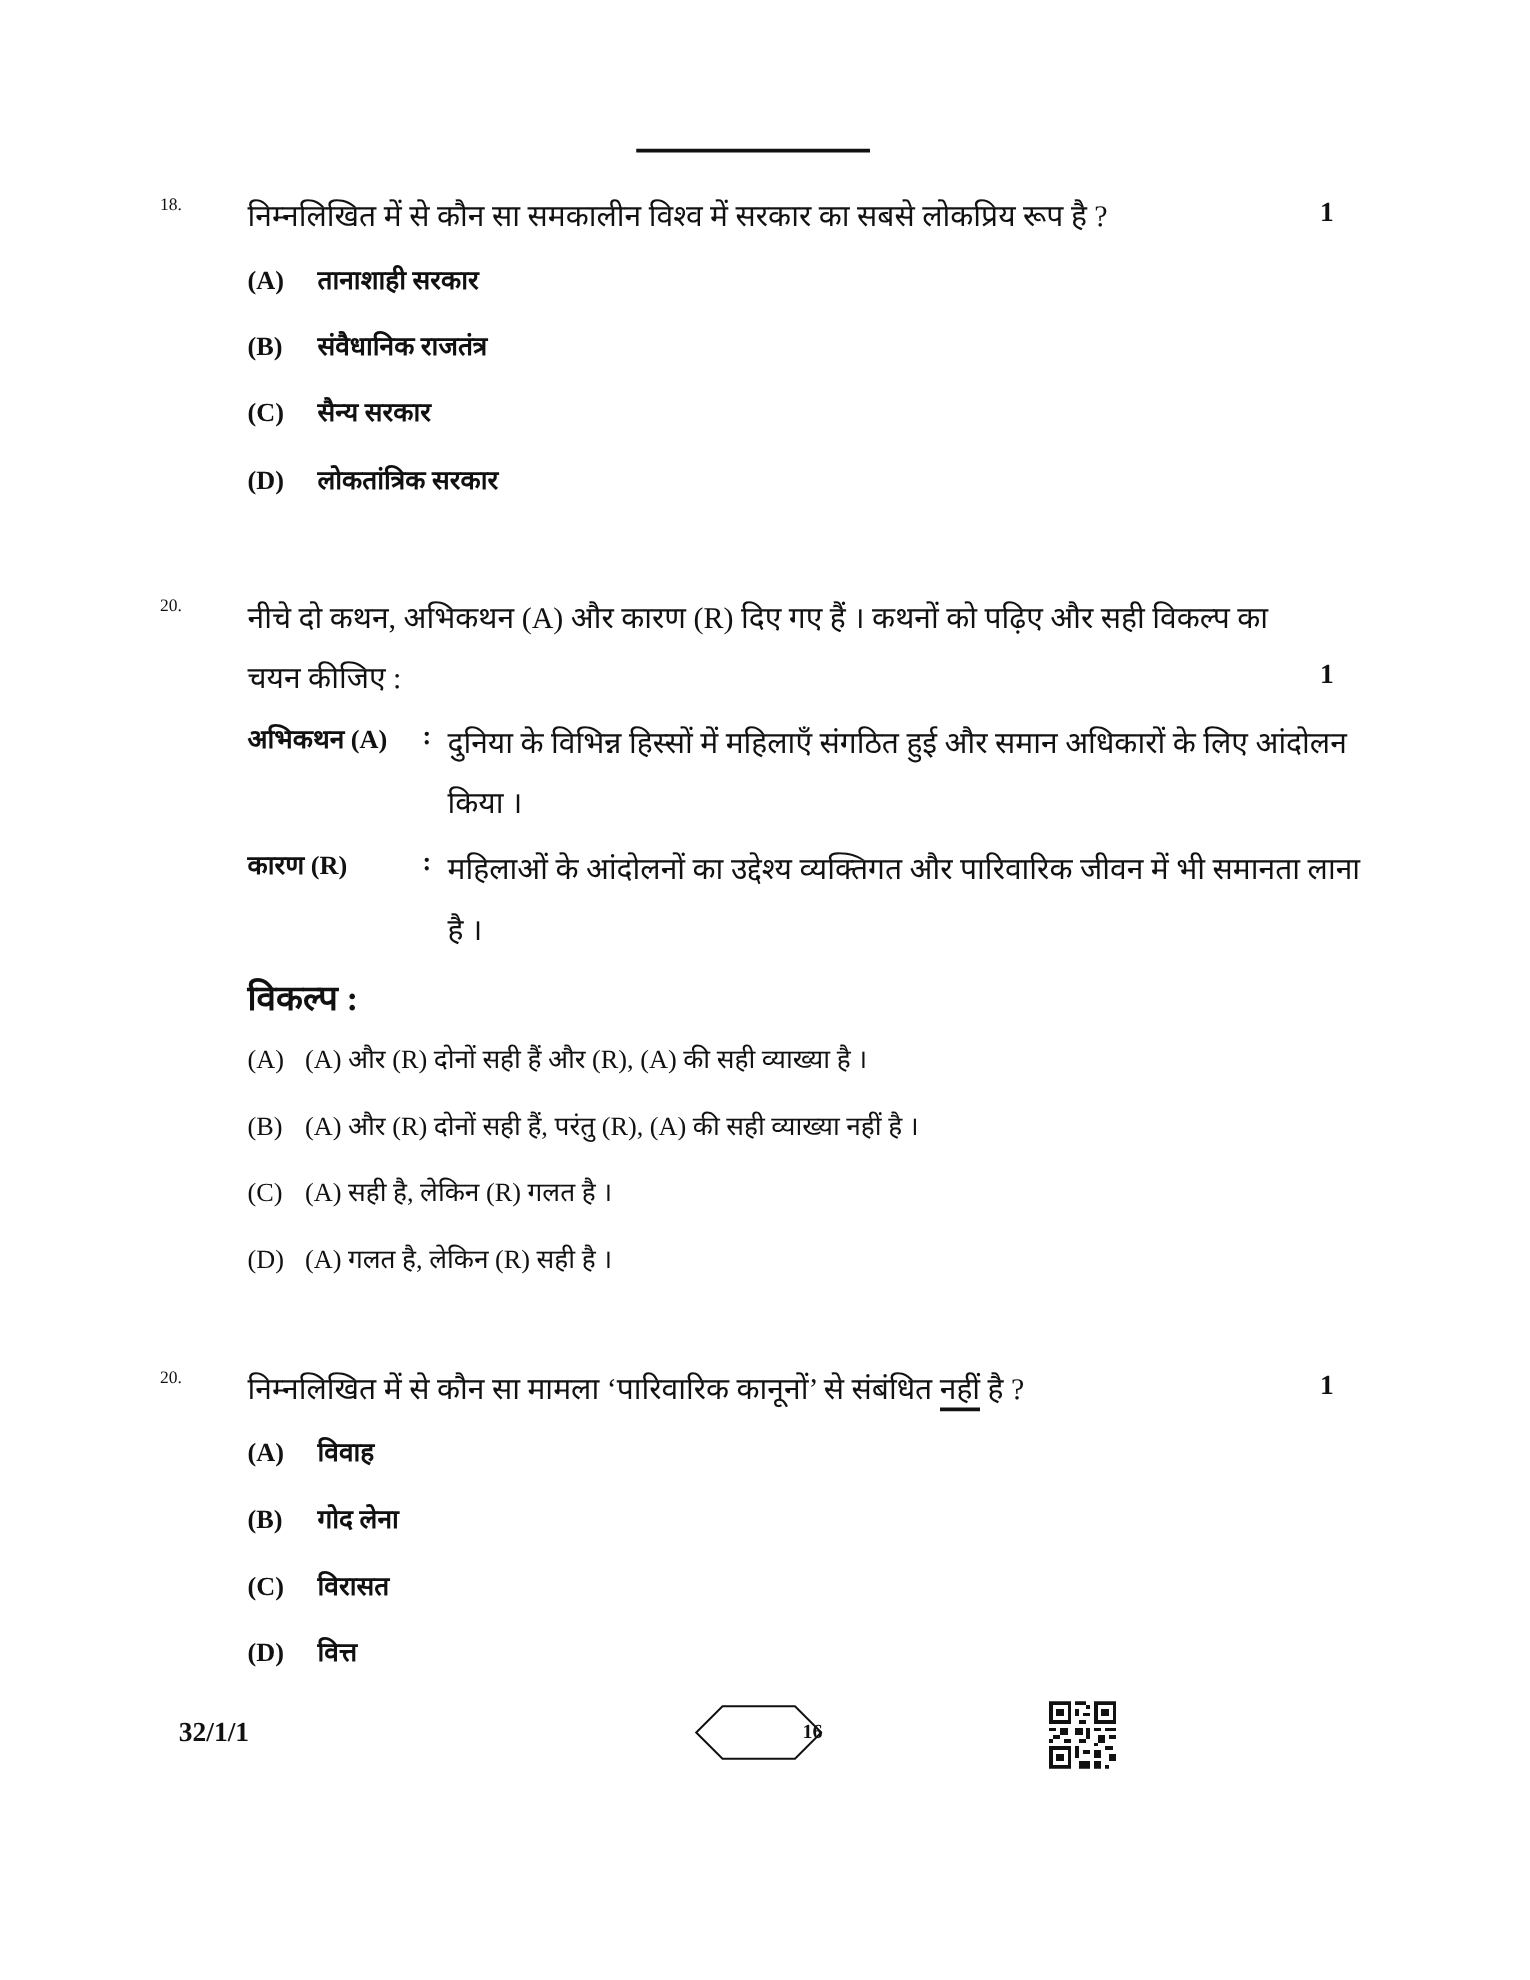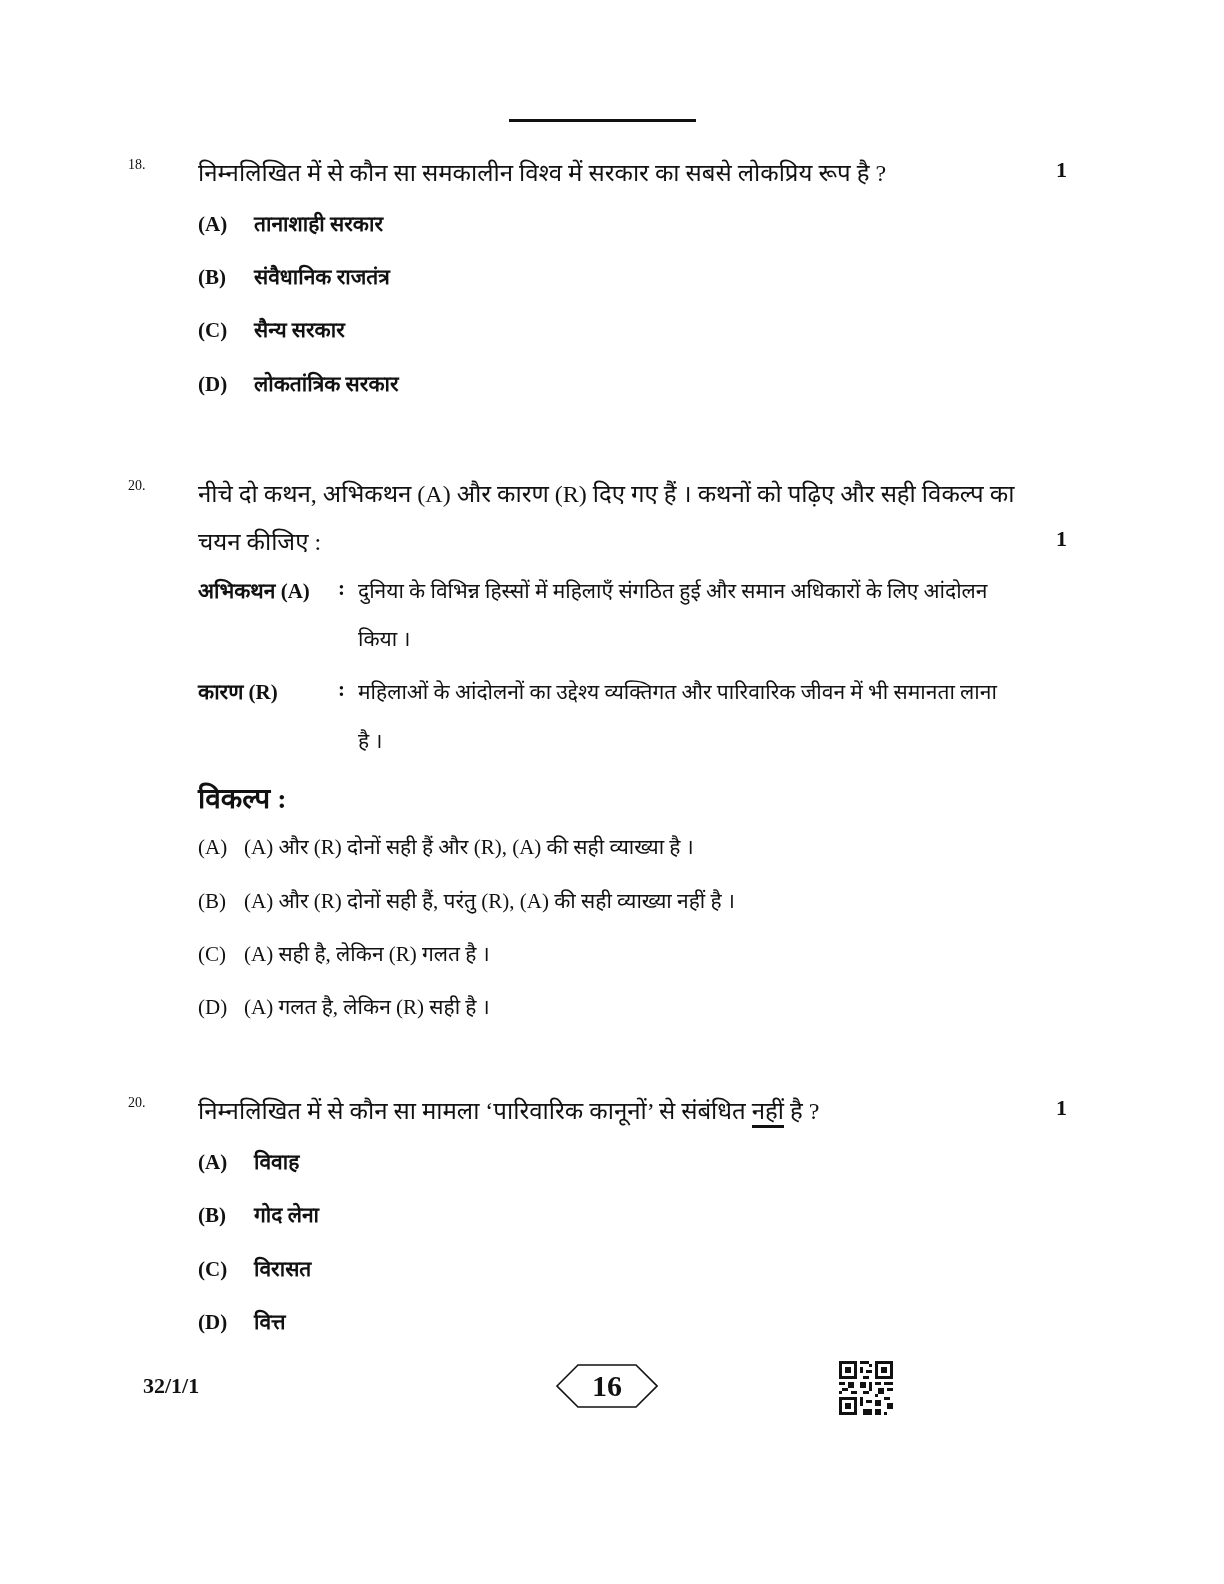--- a/index.html
+++ b/index.html
@@ -12,31 +12,31 @@
     .top-rule {
       left: 509px; top: 119px; width: 187px; height: 3px; background: #111;
     }
     .qnum { font-size: 14px; left: 128px; }
     .qtext { font-size: 24px; left: 198px; white-space: nowrap; }
     .marks { font-size: 22px; left: 1056px; font-weight: bold; }
     .opt { font-size: 21px; left: 198px; white-space: nowrap; font-weight: bold; }
     .opt .lbl { display: inline-block; width: 56px; }
     .stmt-lbl { font-size: 21px; left: 198px; font-weight: bold; white-space: nowrap; }
     .stmt-colon { font-size: 21px; left: 338px; font-weight: bold; }
-    .stmt-text { font-size: 21px; left: 358px; white-space: nowrap; }
+    .stmt-text { font-size: 24px; left: 358px; white-space: nowrap; }
     .vik { font-size: 28px; left: 198px; font-weight: bold; }
     .opt2 { font-size: 21px; left: 198px; white-space: nowrap; }
     .opt2 .lbl { display: inline-block; width: 46px; }
     u.neg { text-decoration: none; border-bottom: 3px solid #111; padding-bottom: 1px; font-family: Liberation Serif, serif; }
     .footer-code { left: 143px; top: 1373px; font-size: 22px; font-weight: bold; }
     .page-hex { left: 556px; top: 1364px; width: 102px; height: 44px; }
     .page-hex svg { position: absolute; left: 0; top: 0; }
     .page-num {
       position: absolute; left: 0; top: 0; width: 102px; height: 28px;
-      line-height: 44px; text-align: center; font-size: 30px; font-weight: bold;
+      line-height: 44px; text-align: right; font-size: 16px; font-weight: bold;
     }
     .qr { left: 839px; top: 1361px; width: 54px; height: 54px; }
   </style>
 </head>
 <body>
 
 <div class="abs top-rule"></div>
 
 <section>
   <div class="abs qnum" style="top:157px">18.</div>

